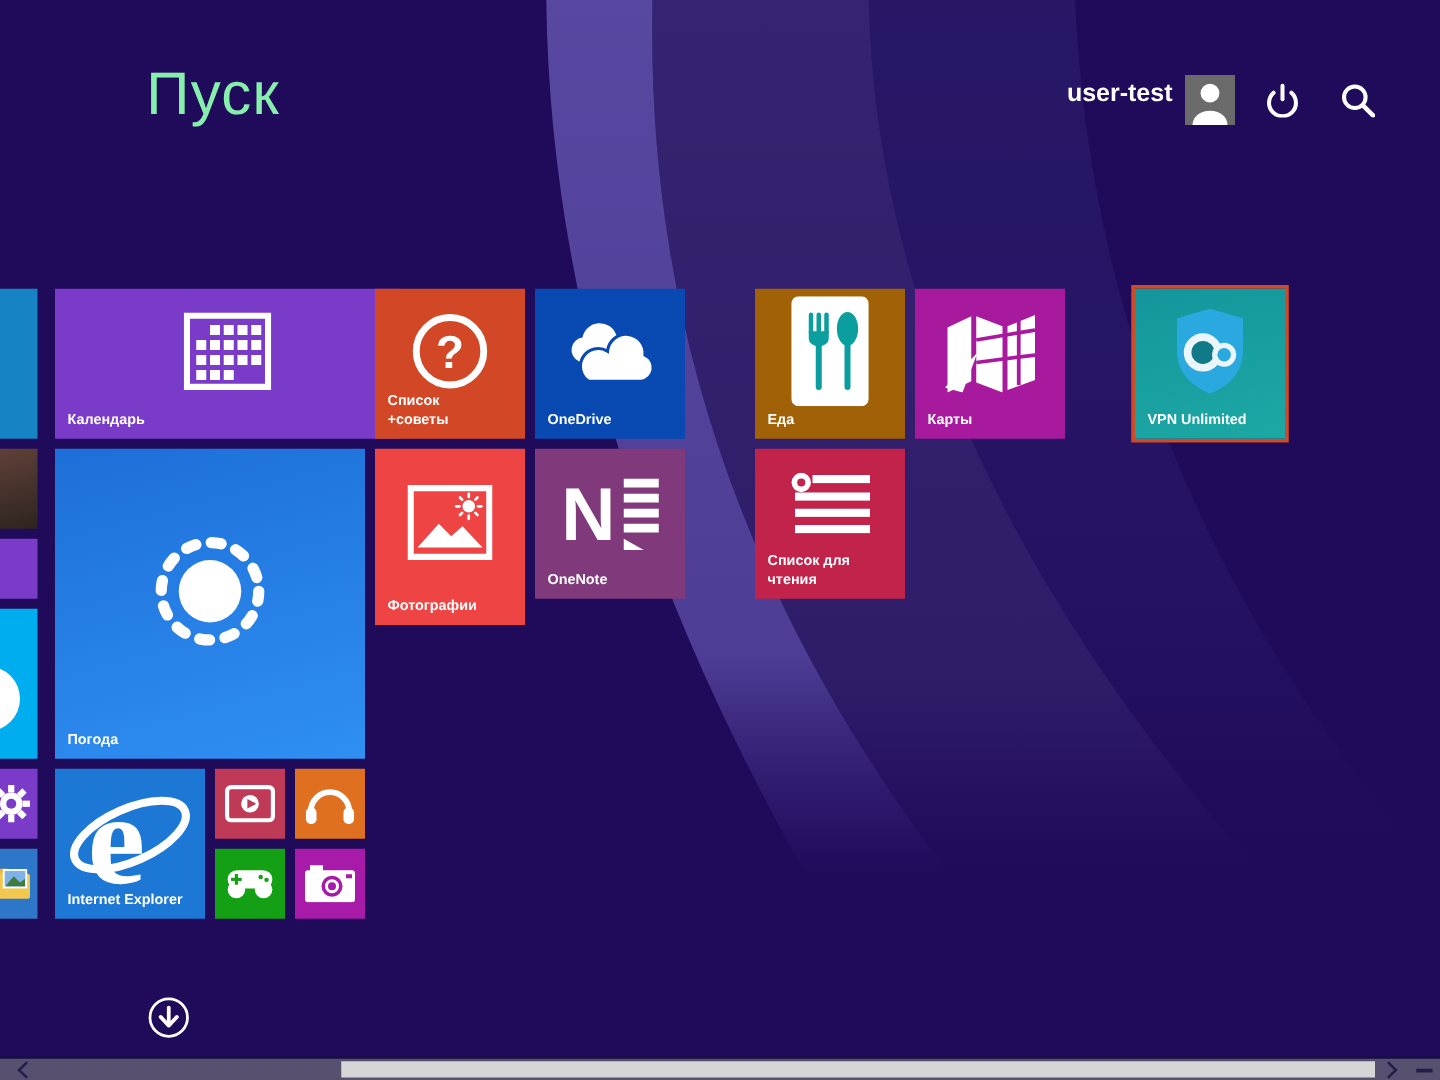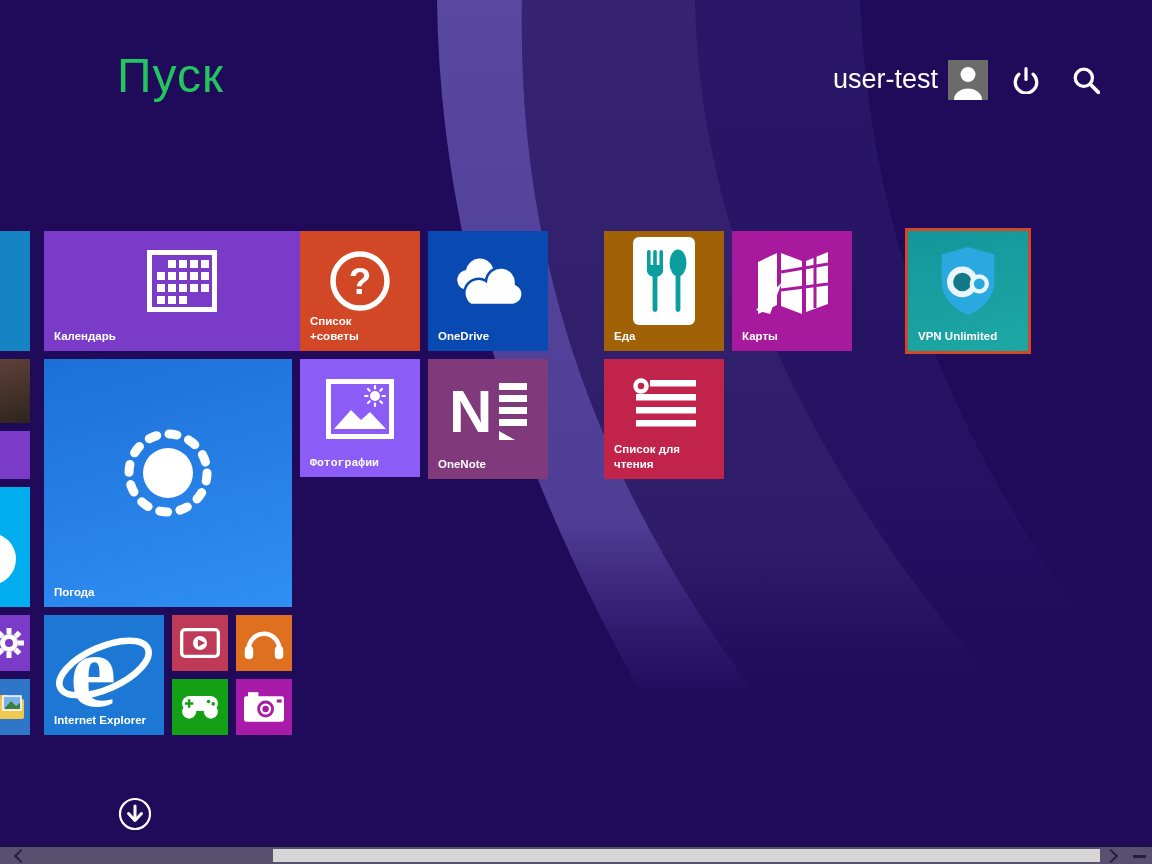--- a/index.html
+++ b/index.html
@@ -5,26 +5,26 @@
   html,body{margin:0;padding:0;}
   body{
     width:1152px;height:864px;overflow:hidden;position:relative;
     font-family:"Liberation Sans", sans-serif;
     background:#200a5a;
   }
   #bg{position:absolute;left:0;top:0;width:1152px;height:864px;}
   
   .start-title{
     position:absolute;left:117px;top:48px;
-    font-size:48px;font-weight:200;color:#22c55e;letter-spacing:1px;
+    font-size:48px;font-weight:200;color:#86efac;letter-spacing:1px;
   }
   .user-area{position:absolute;top:0;left:0;width:1152px;height:120px;}
   .user-name{
     position:absolute;right:214px;top:64px;
-    font-size:27px;font-weight:400;color:#ffffff;
+    font-size:20px;font-weight:700;color:#ffffff;
   }
   .avatar{position:absolute;left:948px;top:60px;width:40px;height:40px;background:#6b6b6b;}
   .topbtn{position:absolute;width:30px;height:30px;top:66px;cursor:pointer;}
   
   .tile{position:absolute;overflow:hidden;color:#fff;cursor:pointer;}
   .tile .ico{position:absolute;left:50%;top:42%;transform:translate(-50%,-50%);}
   .tile.small .ico{top:50%;}
   .tlabel{
     position:absolute;left:10px;bottom:6px;
     font-size:11.5px;font-weight:600;line-height:1.35;white-space:pre-line;
@@ -140,21 +140,21 @@
 </div>
 
 <div class="tile" style="left: 44px; top: 359px; width: 248px; height: 248px; background: linear-gradient(165deg, rgb(29, 111, 216), rgb(47, 143, 242)); --tile-color: #1d6fd8;">
   <svg class="ico" style="top:46%" width="110" height="110" viewBox="0 0 110 110">
     <circle cx="55" cy="55" r="25" fill="#fff"></circle>
     <circle cx="55" cy="55" r="39" fill="none" stroke="#fff" stroke-width="9" stroke-dasharray="8 12.5" stroke-linecap="round"></circle>
   </svg>
   <span class="tlabel">Погода</span>
 </div>
 
-<div class="tile" style="left: 300px; top: 359px; width: 120px; height: 118px; background: #8b5cf6; font-family: Liberation Mono, monospace; --tile-color: #0d9196;">
+<div class="tile" style="left: 300px; top: 359px; width: 120px; height: 141px; background: #ef4444; --tile-color: #0d9196;">
   <svg class="ico" width="68" height="60" viewBox="0 0 68 60">
     <rect x="2.5" y="2.5" width="63" height="55" fill="none" stroke="#fff" stroke-width="5"></rect>
     <circle cx="49" cy="17" r="5" fill="#fff"></circle>
     <g stroke="#fff" stroke-width="2.2" stroke-linecap="round">
       <line x1="49" y1="7" x2="49" y2="9.5"></line>
         <line x1="49" y1="24.5" x2="49" y2="27"></line>
       <line x1="39" y1="17" x2="41.5" y2="17"></line>
         <line x1="56.5" y1="17" x2="59" y2="17"></line>
       <line x1="42" y1="10" x2="43.7" y2="11.7"></line>
         <line x1="54.3" y1="22.3" x2="56" y2="24"></line>

